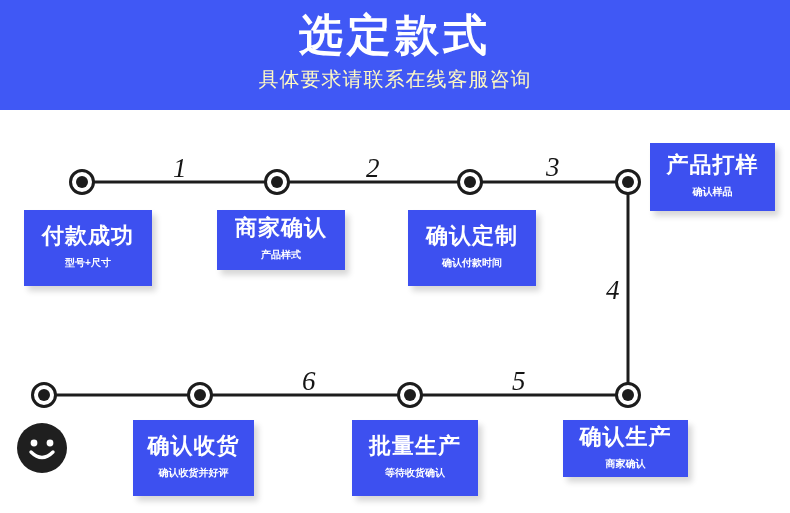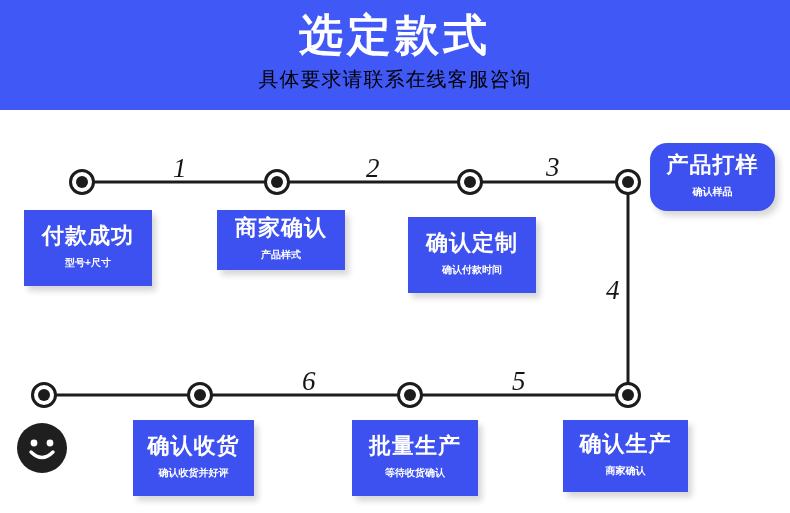--- a/index.html
+++ b/index.html
@@ -42,21 +42,21 @@
     letter-spacing: 4px;
     line-height: 54px;
     white-space: nowrap;
   }
   .header-subtitle {
     position: absolute;
     left: 0;
     top: 66px;
     width: 790px;
     text-align: center;
-    color: #000000;
+    color: #fef9c3;
     font-size: 20px;
     font-weight: normal;
     letter-spacing: 1px;
     line-height: 26px;
     white-space: nowrap;
   }
 
   
   .flow {
     position: absolute;
@@ -186,31 +186,31 @@
     <div class="box" style="left:24px; top:100px; width:128px; height:76px;">
       <div class="box-title">付款成功</div>
       <div class="box-sub">型号+尺寸</div>
     </div>
 
     <div class="box" style="left:217px; top:100px; width:128px; height:60px;">
       <div class="box-title">商家确认</div>
       <div class="box-sub">产品样式</div>
     </div>
 
-    <div class="box" style="left:408px; top:107px; width:128px; height:76px;">
+    <div class="box" style="left:408px; top:100px; width:128px; height:76px;">
       <div class="box-title">确认定制</div>
       <div class="box-sub">确认付款时间</div>
     </div>
 
-    <div class="box" style="left:650px; top:33px; width:125px; height:68px;border-radius:17px;">
+    <div class="box" style="left:650px; top:33px; width:125px; height:68px;">
       <div class="box-title">产品打样</div>
       <div class="box-sub">确认样品</div>
     </div>
 
-    <div class="box" style="left:563px; top:310px; width:125px; height:72px;">
+    <div class="box" style="left:563px; top:310px; width:125px; height:57px;">
       <div class="box-title">确认生产</div>
       <div class="box-sub">商家确认</div>
     </div>
 
     <div class="box" style="left:352px; top:310px; width:126px; height:76px;align-items:center;">
       <div class="box-title">批量生产</div>
       <div class="box-sub">等待收货确认</div>
     </div>
 
     <div class="box" style="left:133px; top:310px; width:121px; height:76px;">

